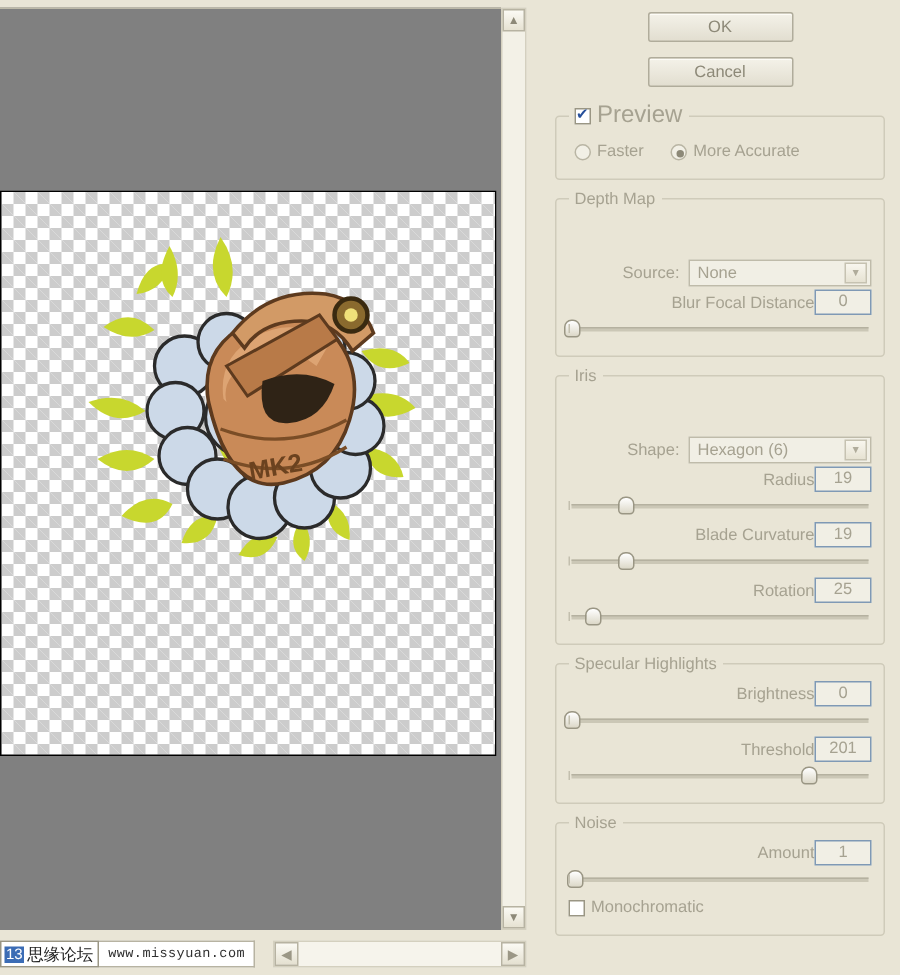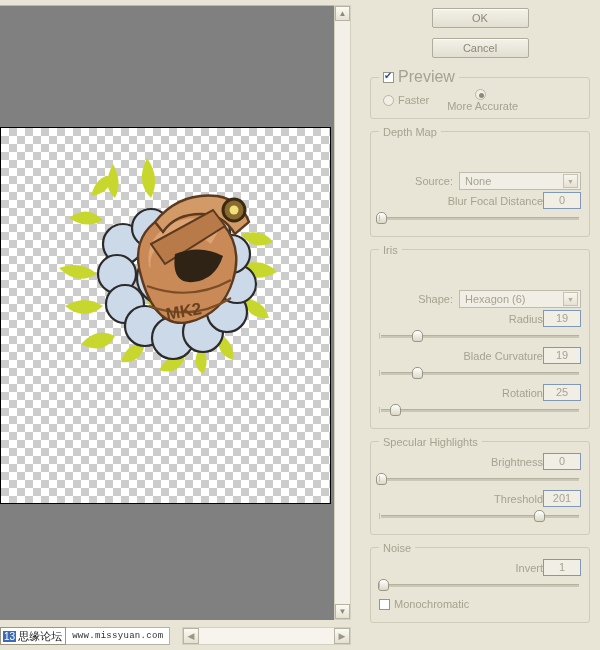--- a/index.html
+++ b/index.html
@@ -270,21 +270,21 @@
         <span style="display:inline-flex;align-items:center;">
           <span class="cbx checked"></span>
           <span>Preview</span>
         </span>
       </legend>
       <div class="row" style="gap:18px;padding-left:4px;">
         <span style="display:inline-flex;align-items:center;">
           <span class="rdo"></span>
           <span class="lbl">Faster</span>
         </span>
-        <span style="display:inline-flex;align-items:center;flex-direction:column;">
+        <span style="display:inline-flex;align-items:center;">
           <span class="rdo sel"></span>
           <span class="lbl">More Accurate</span>
         </span>
       </div>
     </fieldset>
 
     <fieldset>
       <legend class="lbl">Depth Map</legend>
       <div class="row row-right">
         <span class="lbl">Source:</span>
@@ -348,21 +348,21 @@
         <span class="numbox">201</span>
       </div>
       <div class="track">
         <div class="thumb" style="left: 79%;"></div>
       </div>
     </fieldset>
 
     <fieldset>
       <legend class="lbl">Noise</legend>
       <div class="slider-label-row">
-        <span class="lbl">Invert</span>
+        <span class="lbl">Amount</span>
         <span class="numbox">1</span>
       </div>
       <div class="track">
         <div class="thumb" style="left: 2%;"></div>
       </div>
 
 
       <div class="row">
         <span class="cbx"></span>
         <span class="lbl">Monochromatic</span>

